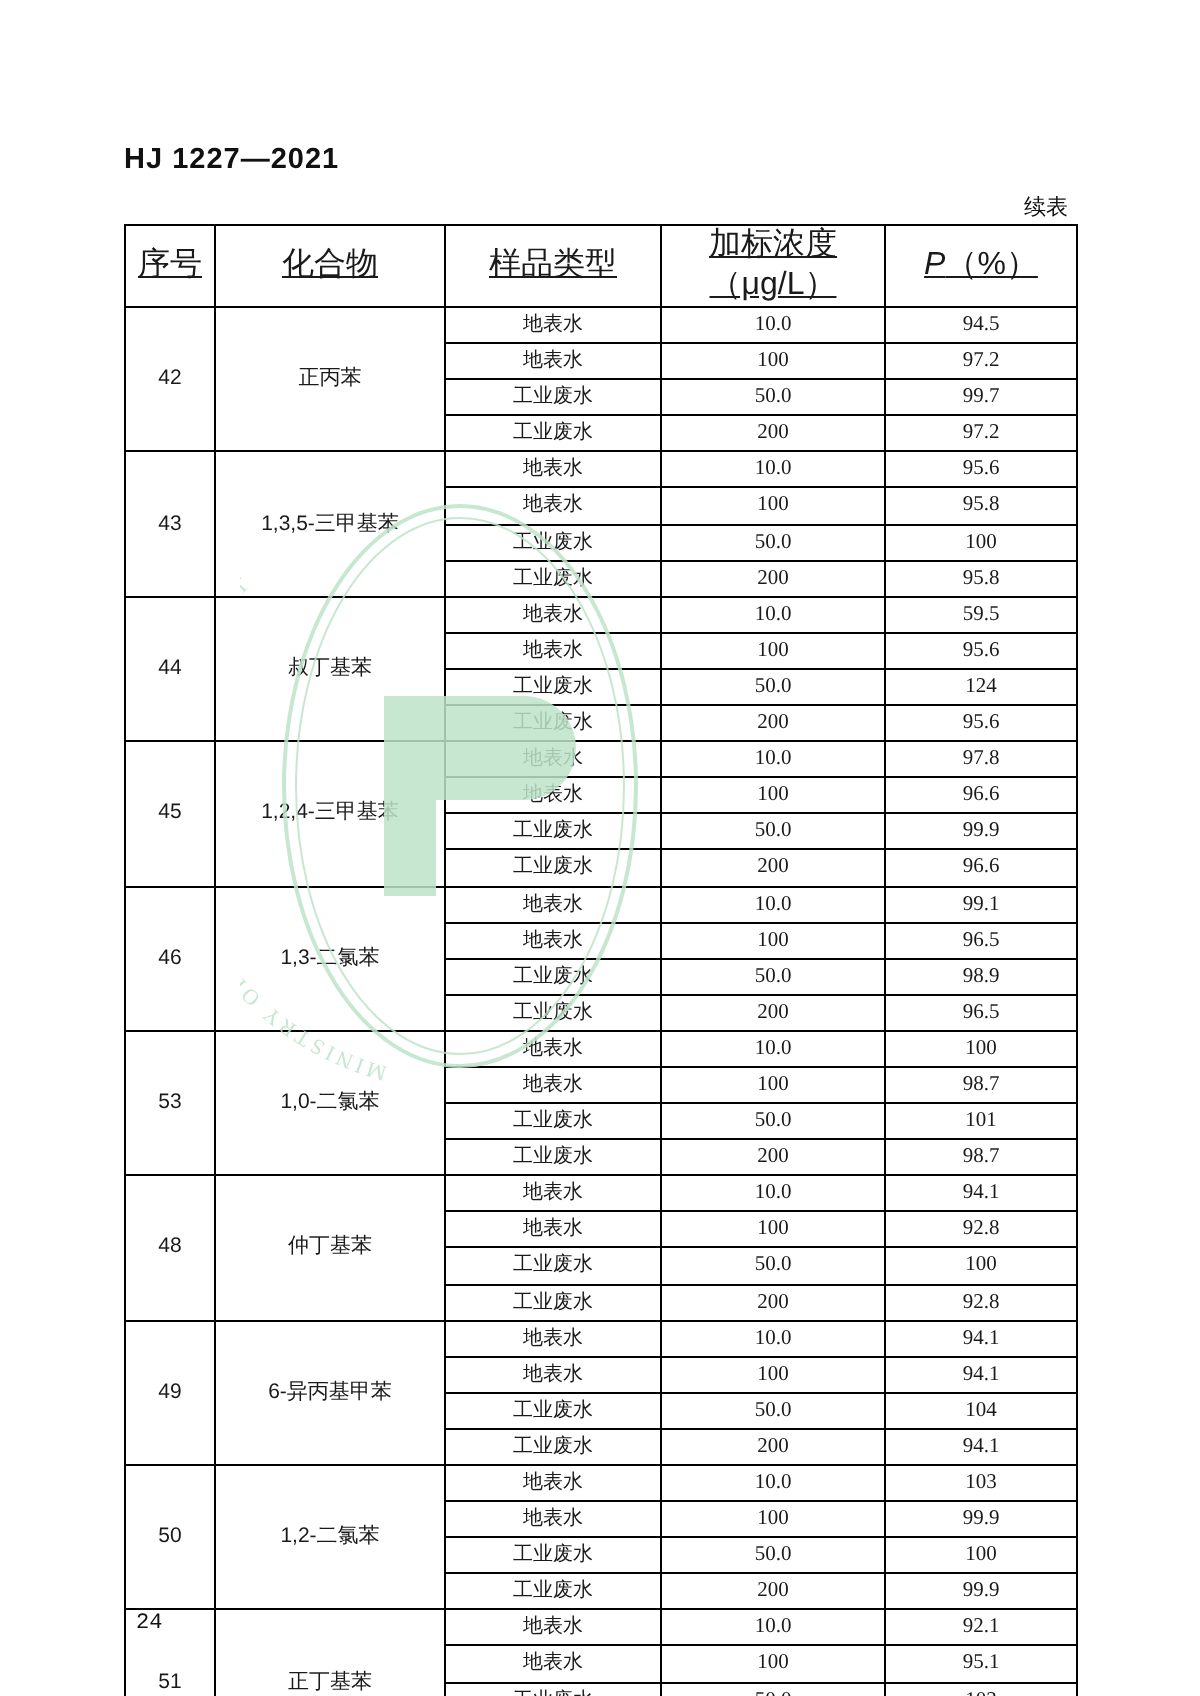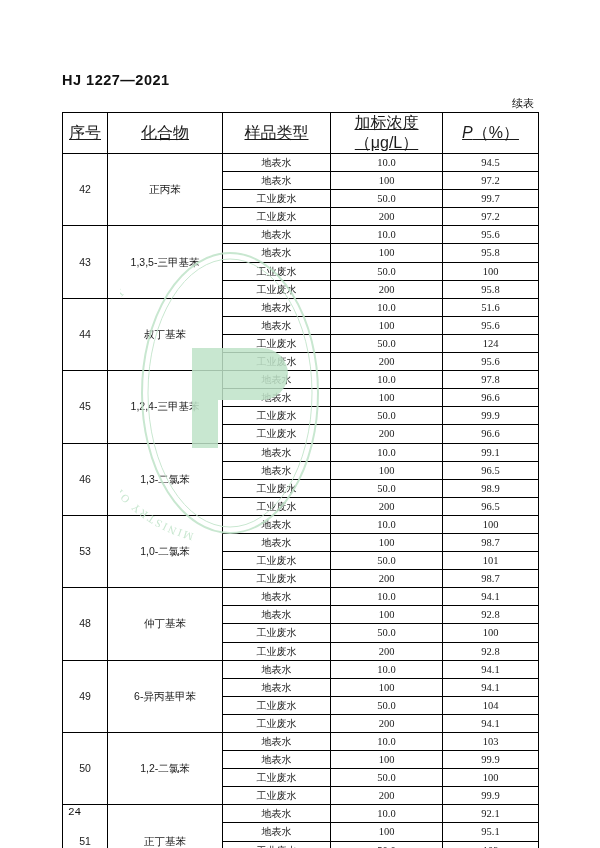--- a/index.html
+++ b/index.html
@@ -194,21 +194,21 @@
           <tr>
             <td class="cjk">工业废水</td>
             <td class="num">200</td>
             <td class="num">95.8</td>
           </tr>
           <tr>
             <td class="seq" rowspan="4">44</td>
             <td class="cmp cjk" rowspan="4">叔丁基苯</td>
             <td class="cjk">地表水</td>
             <td class="num">10.0</td>
-            <td class="num">51.6</td>
+            <td class="num">59.5</td>
           </tr>
           <tr>
             <td class="cjk">地表水</td>
             <td class="num">100</td>
             <td class="num">95.6</td>
           </tr>
           <tr>
             <td class="cjk">工业废水</td>
             <td class="num">50.0</td>
             <td class="num">124</td>

